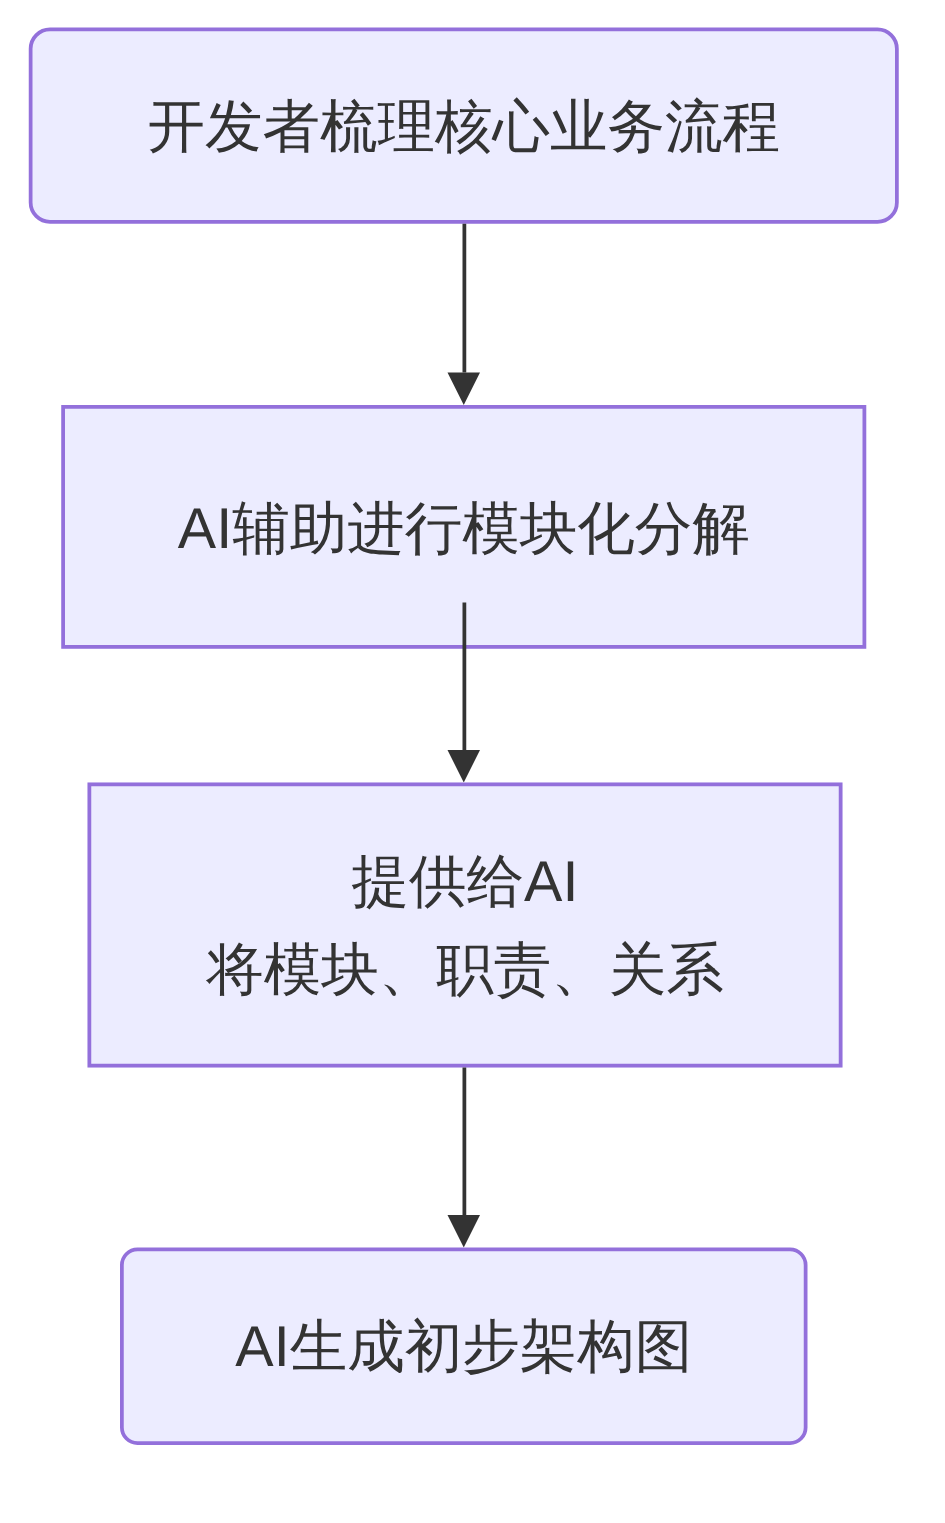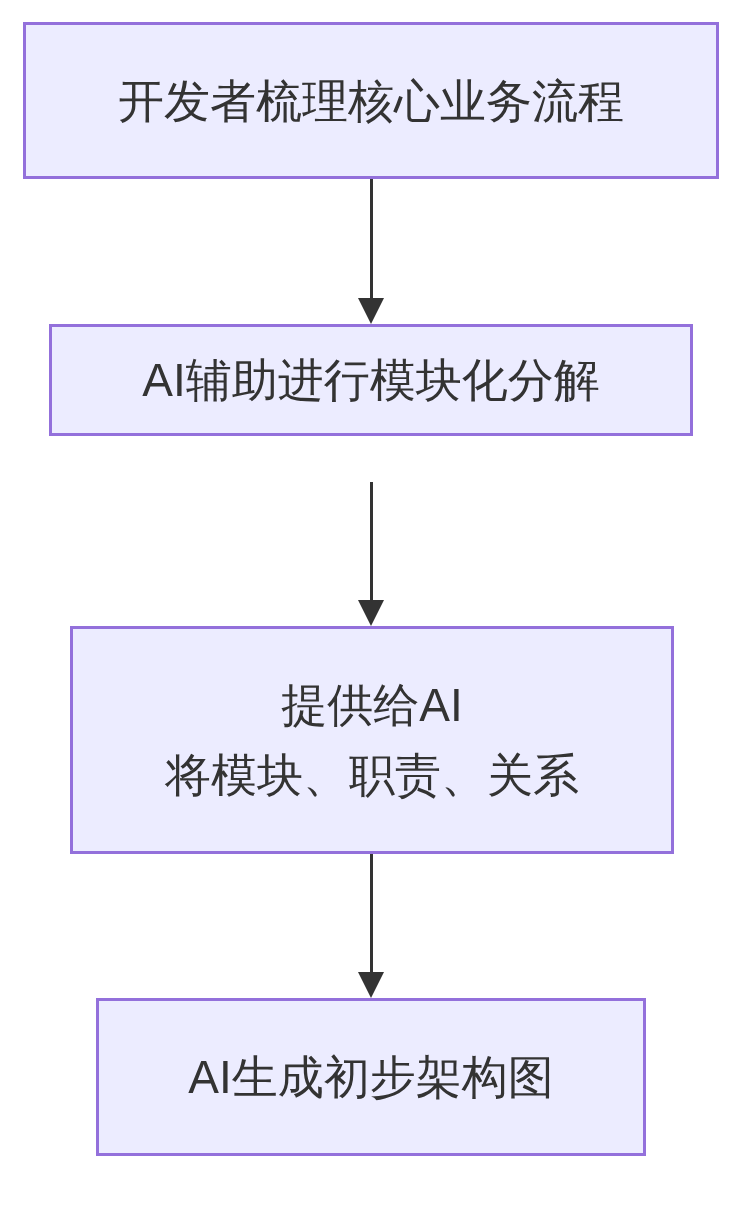--- a/index.html
+++ b/index.html
@@ -29,24 +29,24 @@
     border: 3px solid var(--node-border);
     display: flex;
     flex-direction: column;
     align-items: center;
     justify-content: center;
     text-align: center;
     color: var(--text);
     font-size: 46px;
     line-height: 70px;
   }
-  .node-1 { left: 23px;  top: 22px;  width: 696px; height: 157px; }
-  .node-2 { left: 49px;  top: 324px; width: 644px; height: 112px; }
+  .node-1 { left: 23px;  top: 22px;  width: 696px; height: 157px; border-radius: 17px; }
+  .node-2 { left: 49px;  top: 324px; width: 644px; height: 195px; }
   .node-3 { left: 70px;  top: 626px; width: 604px; height: 228px; }
-  .node-4 { left: 96px;  top: 998px; width: 550px; height: 158px; }
+  .node-4 { left: 96px;  top: 998px; width: 550px; height: 158px; border-radius: 14px; }
   .edge {
     position: absolute;
     display: flex;
     flex-direction: column;
     align-items: center;
     transform: translateX(-50%);
   }
   .edge-line {
     width: 3px;
     background: var(--arrow);

